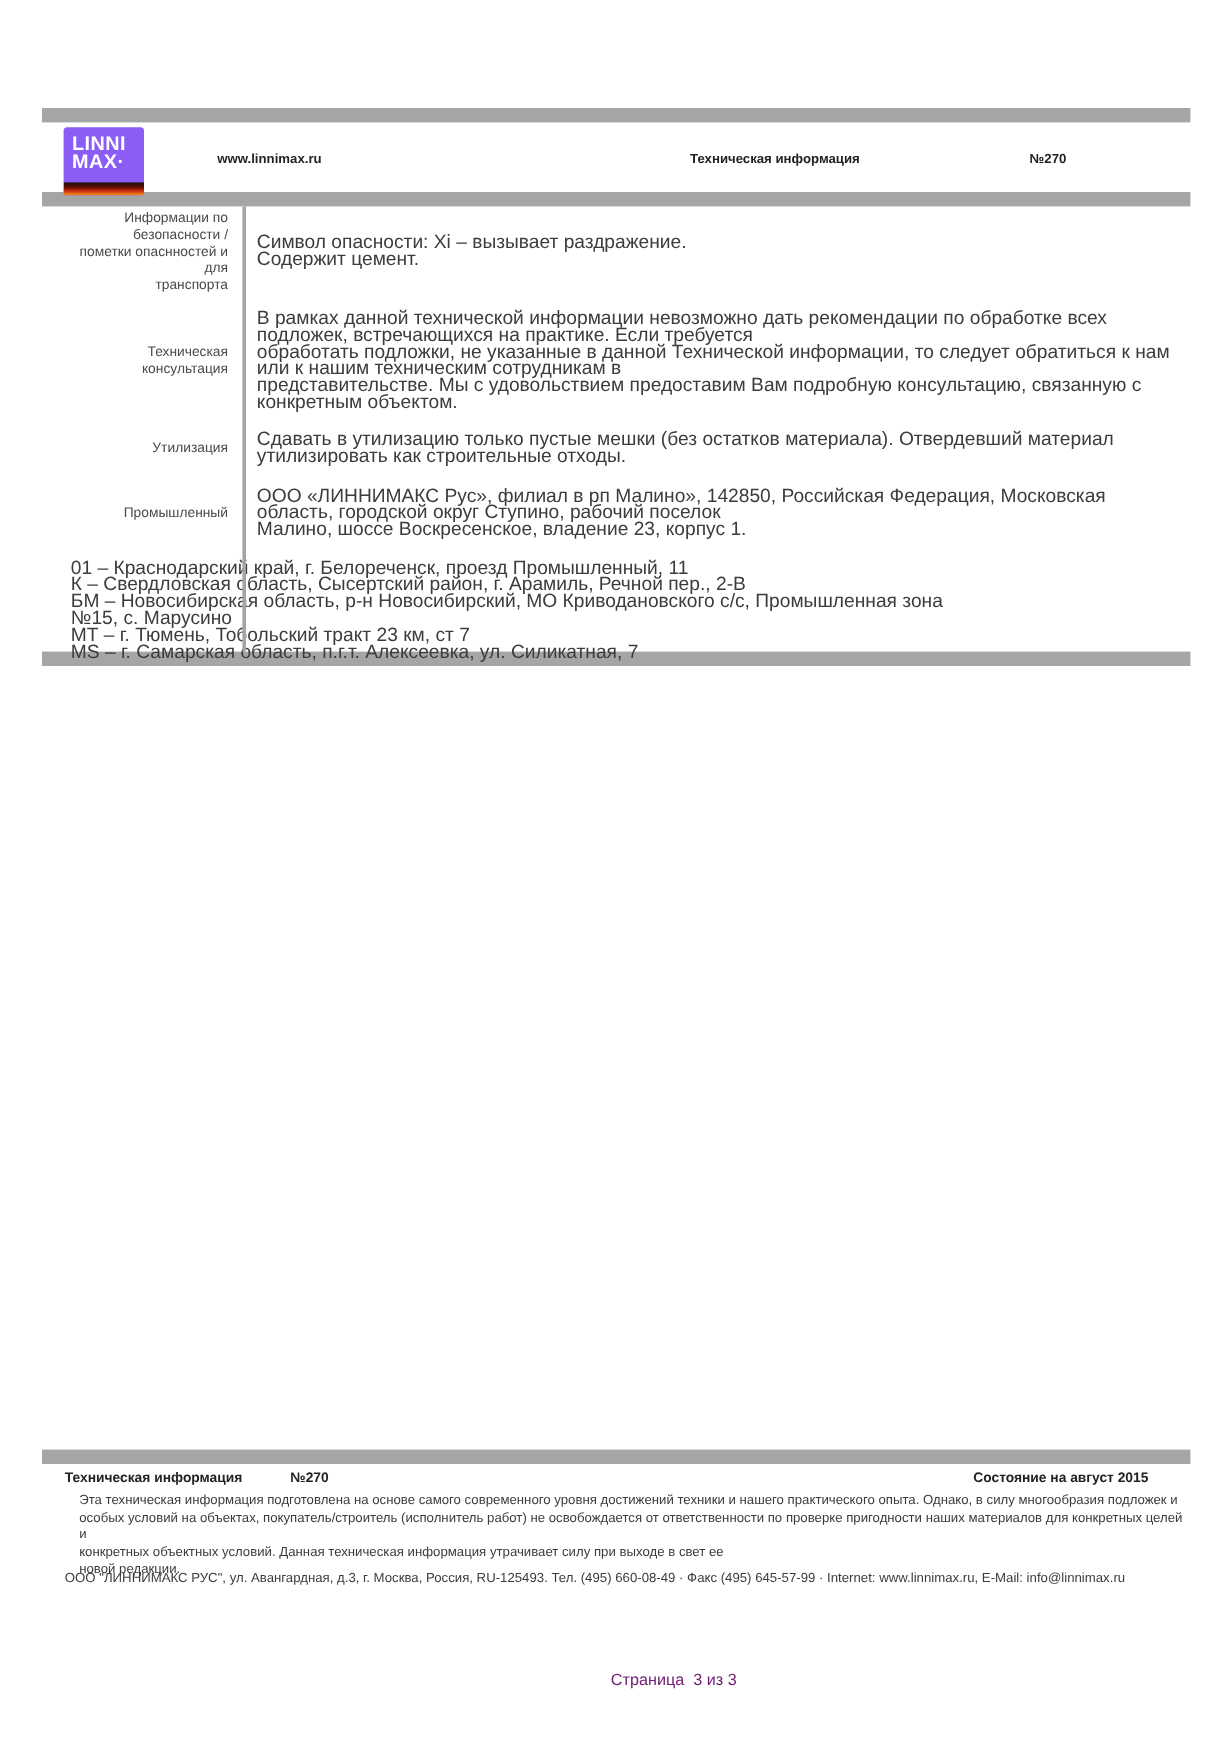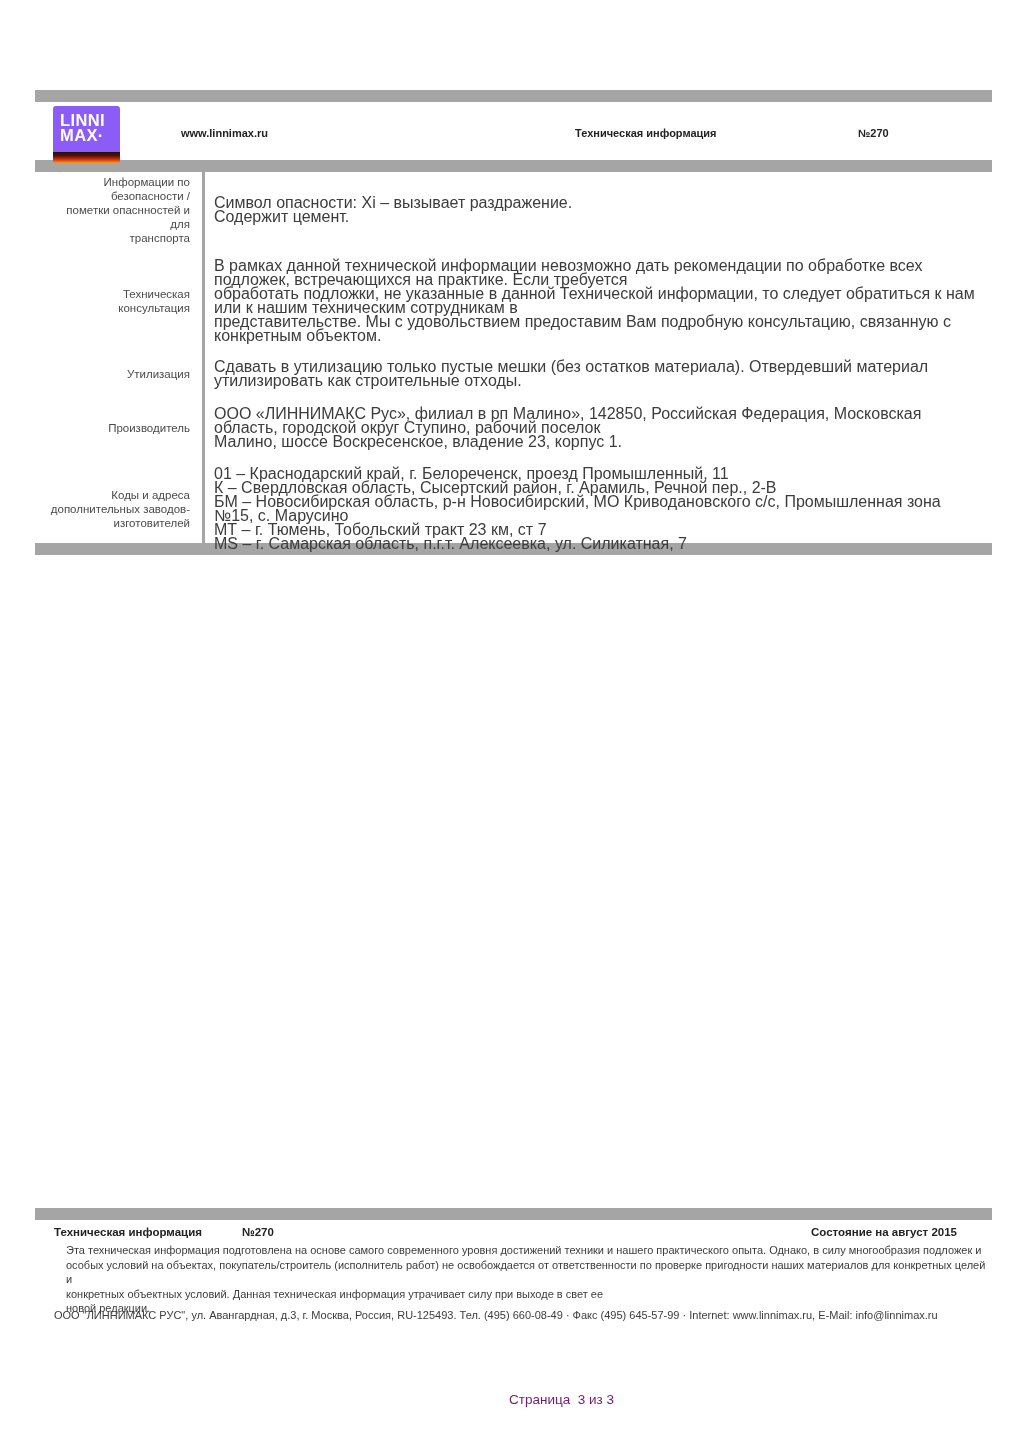--- a/index.html
+++ b/index.html
@@ -106,28 +106,25 @@
 консультация</div>
       <div class="ti-content prewrap">В рамках данной технической информации невозможно дать рекомендации по обработке всех подложек, встречающихся на практике. Если требуется
 обработать подложки, не указанные в данной Технической информации, то следует обратиться к нам или к нашим техническим сотрудникам в
 представительстве. Мы с удовольствием предоставим Вам подробную консультацию, связанную с конкретным объектом.</div>
     </div>
     <div class="ti-row mb2">
       <div class="ti-label prewrap">Утилизация</div>
       <div class="ti-content prewrap">Сдавать в утилизацию только пустые мешки (без остатков материала). Отвердевший материал утилизировать как строительные отходы.</div>
     </div>
     <div class="ti-row mb5">
-      <div class="ti-label prewrap">Производитель</div>
+      <div class="ti-label prewrap">Промышленный</div>
       <div class="ti-content prewrap">ООО «ЛИННИМАКС Рус», филиал в рп Малино», 142850, Российская Федерация, Московская область, городской округ Ступино, рабочий поселок
 Малино, шоссе Воскресенское, владение 23, корпус 1.</div>
     </div>
     <div class="ti-row">
-      <div class="ti-label prewrap">Коды и адреса
-дополнительных заводов-
-изготовителей</div>
       <div class="ti-content prewrap">01 – Краснодарский край, г. Белореченск, проезд Промышленный, 11
 К – Свердловская область, Сысертский район, г. Арамиль, Речной пер., 2-В
 БМ – Новосибирская область, р-н Новосибирский, МО Криводановского с/с, Промышленная зона №15, с. Марусино
 МТ – г. Тюмень, Тобольский тракт 23 км, ст 7
 MS – г. Самарская область, п.г.т. Алексеевка, ул. Силикатная, 7</div>
     </div>
   </div>
 </div>
 
 <div class="ftr-head">

